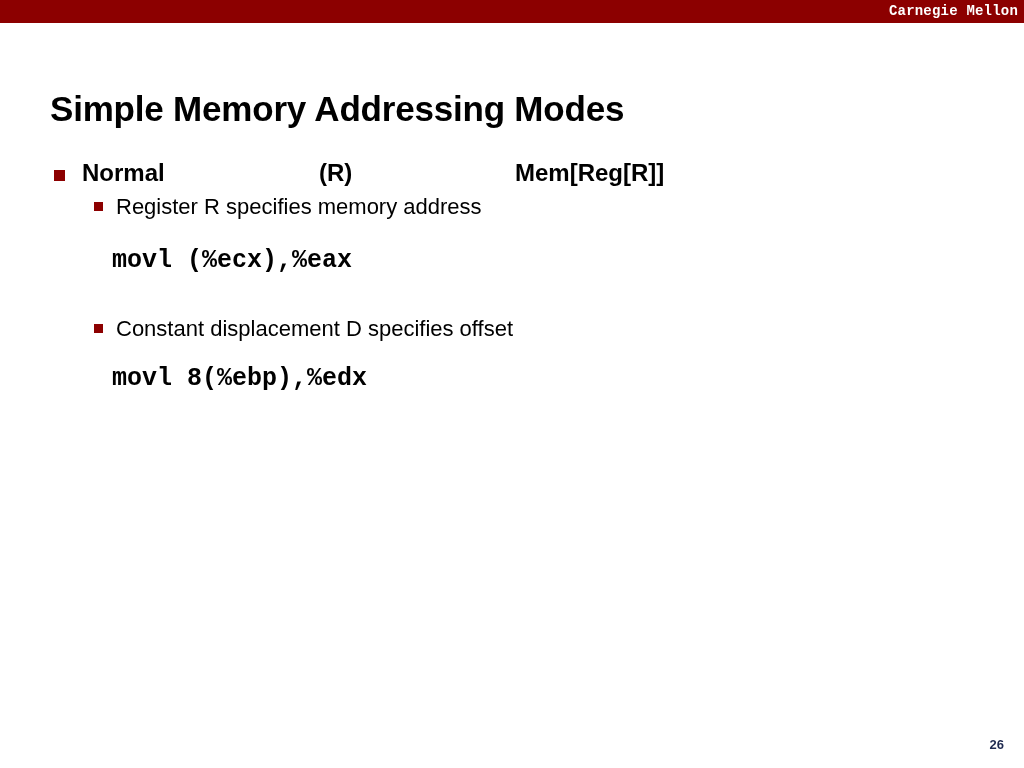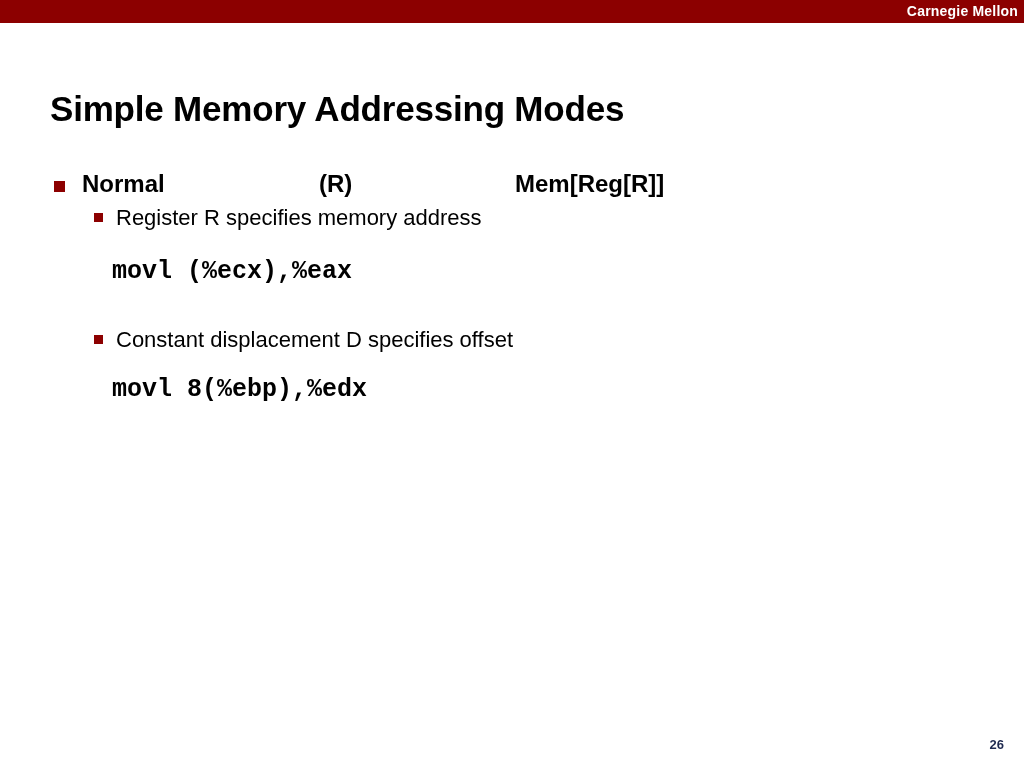--- a/index.html
+++ b/index.html
@@ -26,40 +26,40 @@
     top: 0;
     width: 1024px;
     height: 23px;
     background: #8C0000;
   }
   .banner-label {
     position: absolute;
     right: 6px;
     top: 3px;
     color: #ffffff;
-    font-family: Liberation Sans, sans-serif;
+    font-family: Liberation Mono, monospace;
     font-weight: bold;
     font-size: 14px;
     letter-spacing: 0.2px;
     text-align: center;
   }
   .slide-title {
     position: absolute;
     left: 50px;
     top: 66px;
     font-size: 35px;
     font-weight: bold;
     color: #000000;
     letter-spacing: -0.2px;
     margin-top: 23px;
   }
   .body-area {
     position: absolute;
     left: 50px;
-    top: 169px;
+    top: 158px;
     width: 930px;
   }
   .lvl1 {
     position: relative;
     padding-left: 32px;
     font-size: 24px;
     font-weight: bold;
     color: #000000;
     line-height: 30px;
     margin-bottom: 4px;

